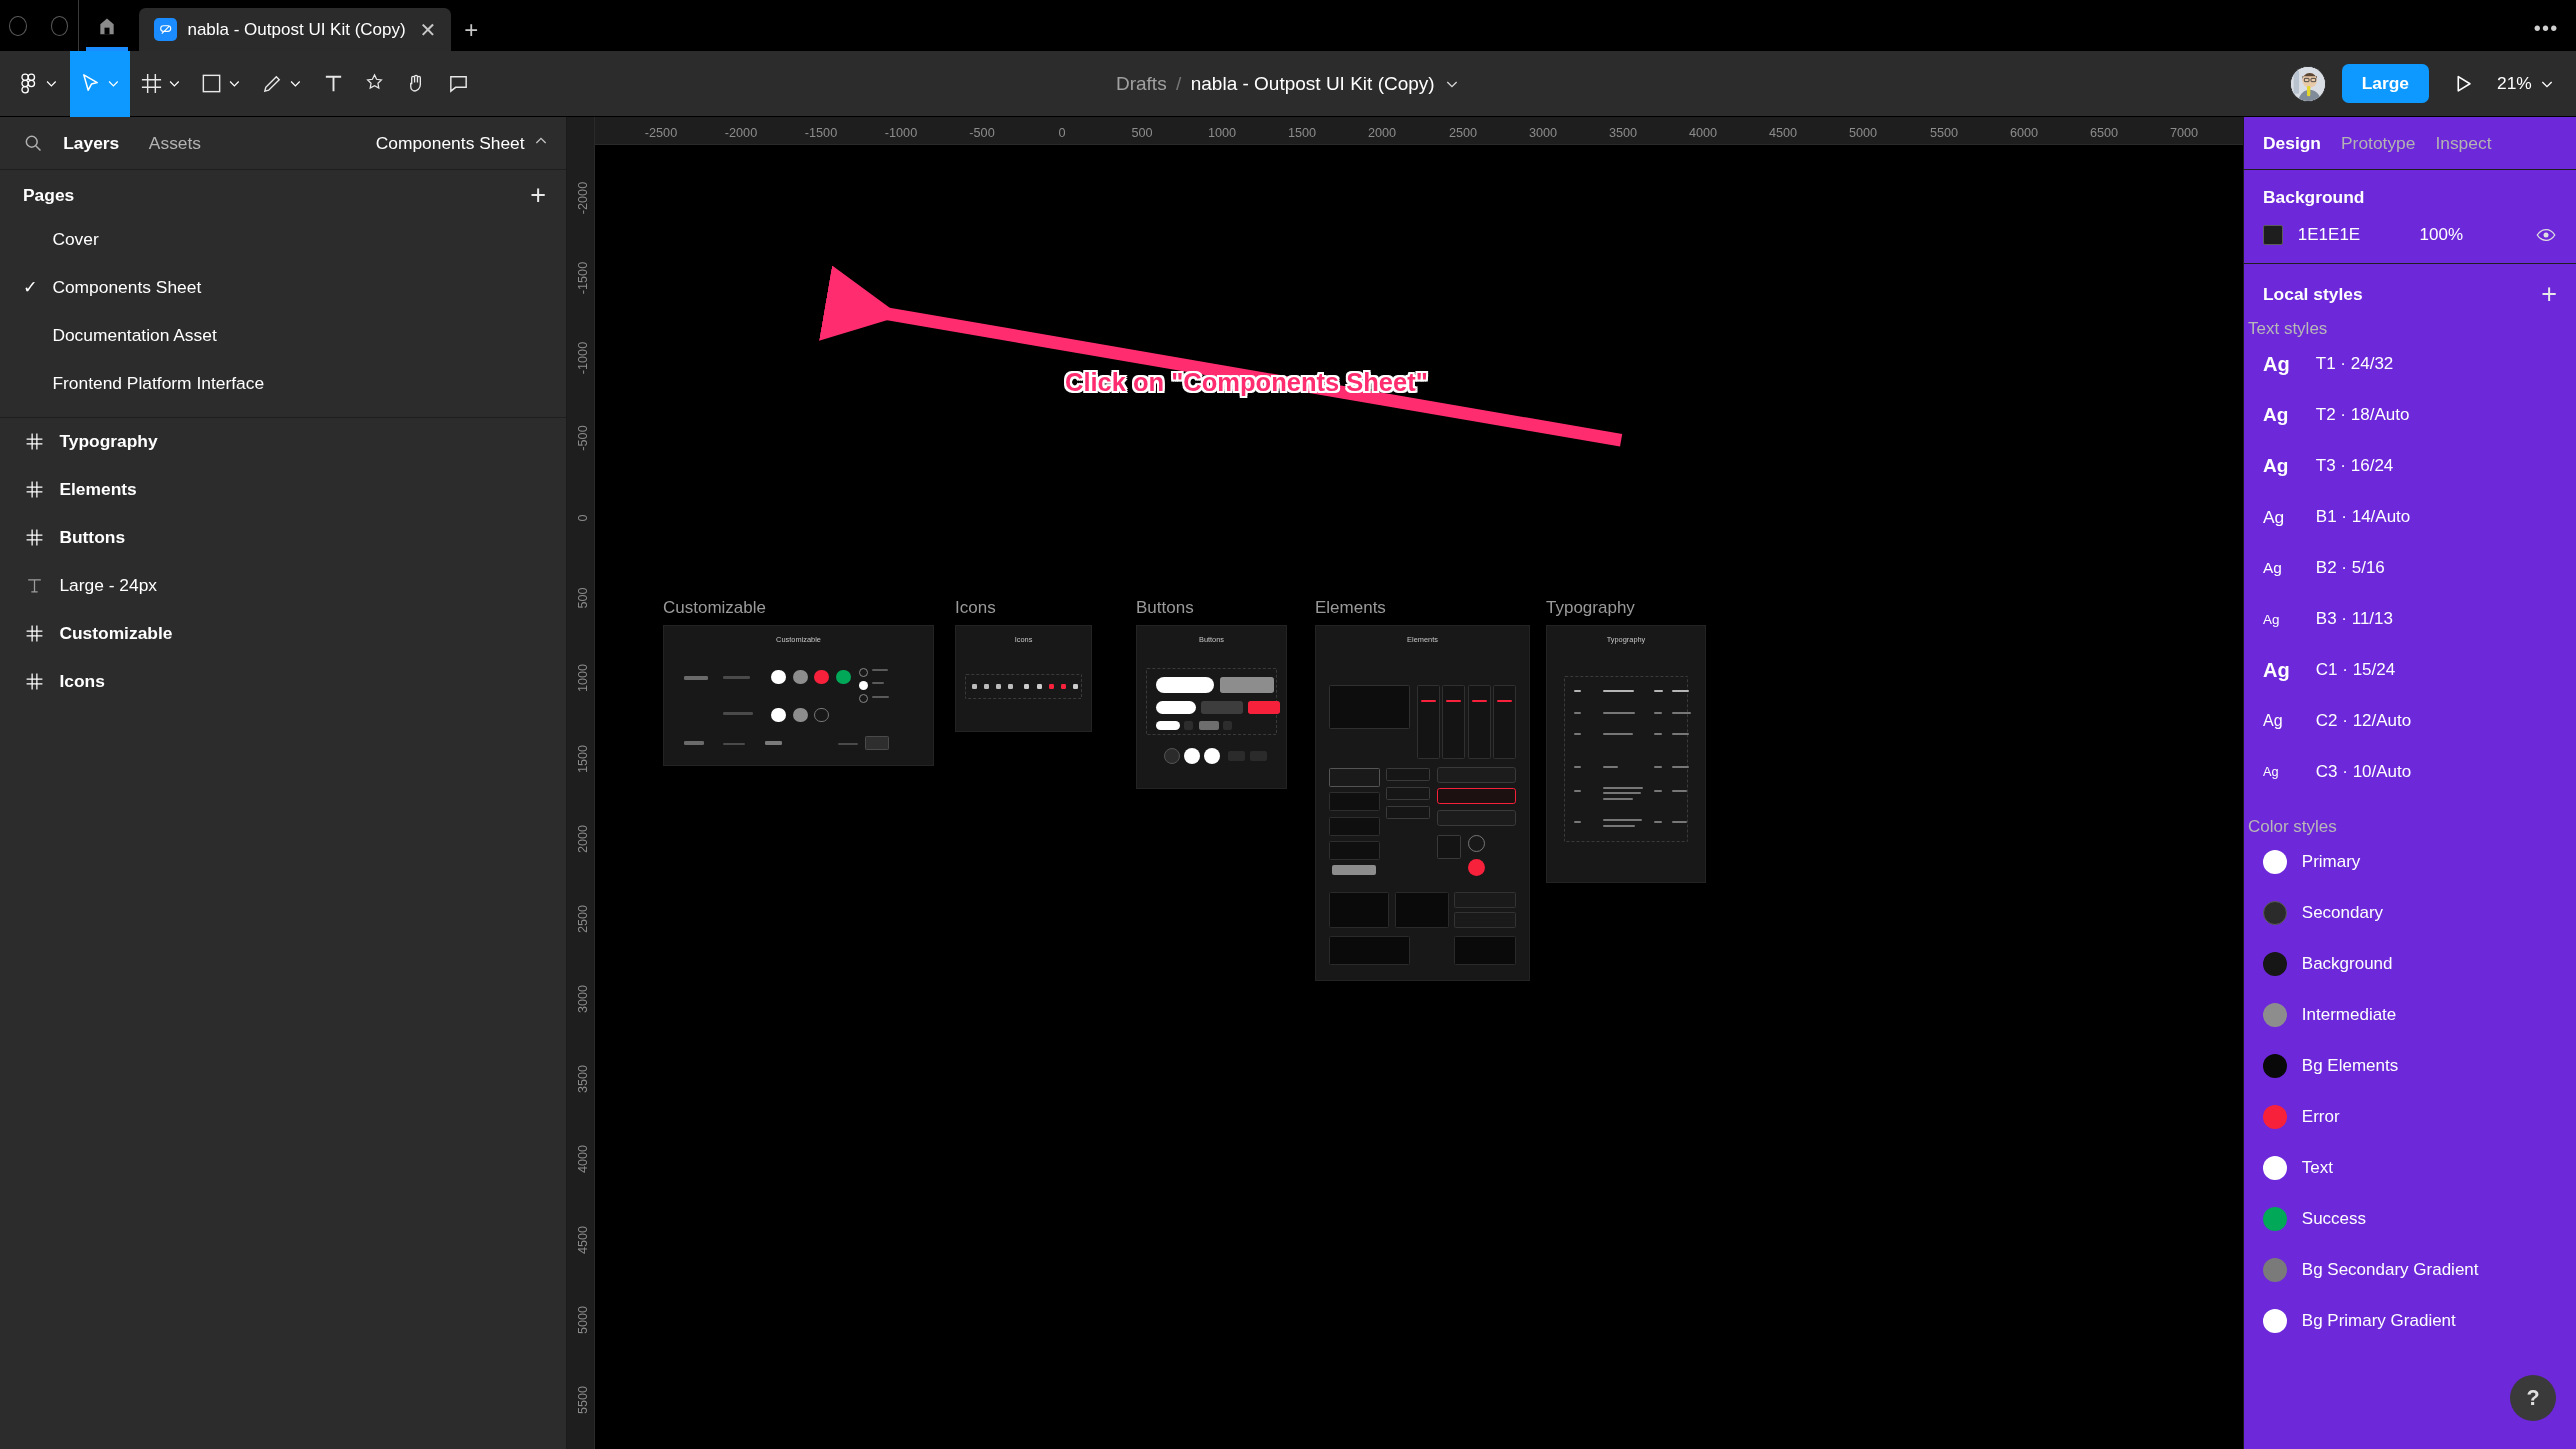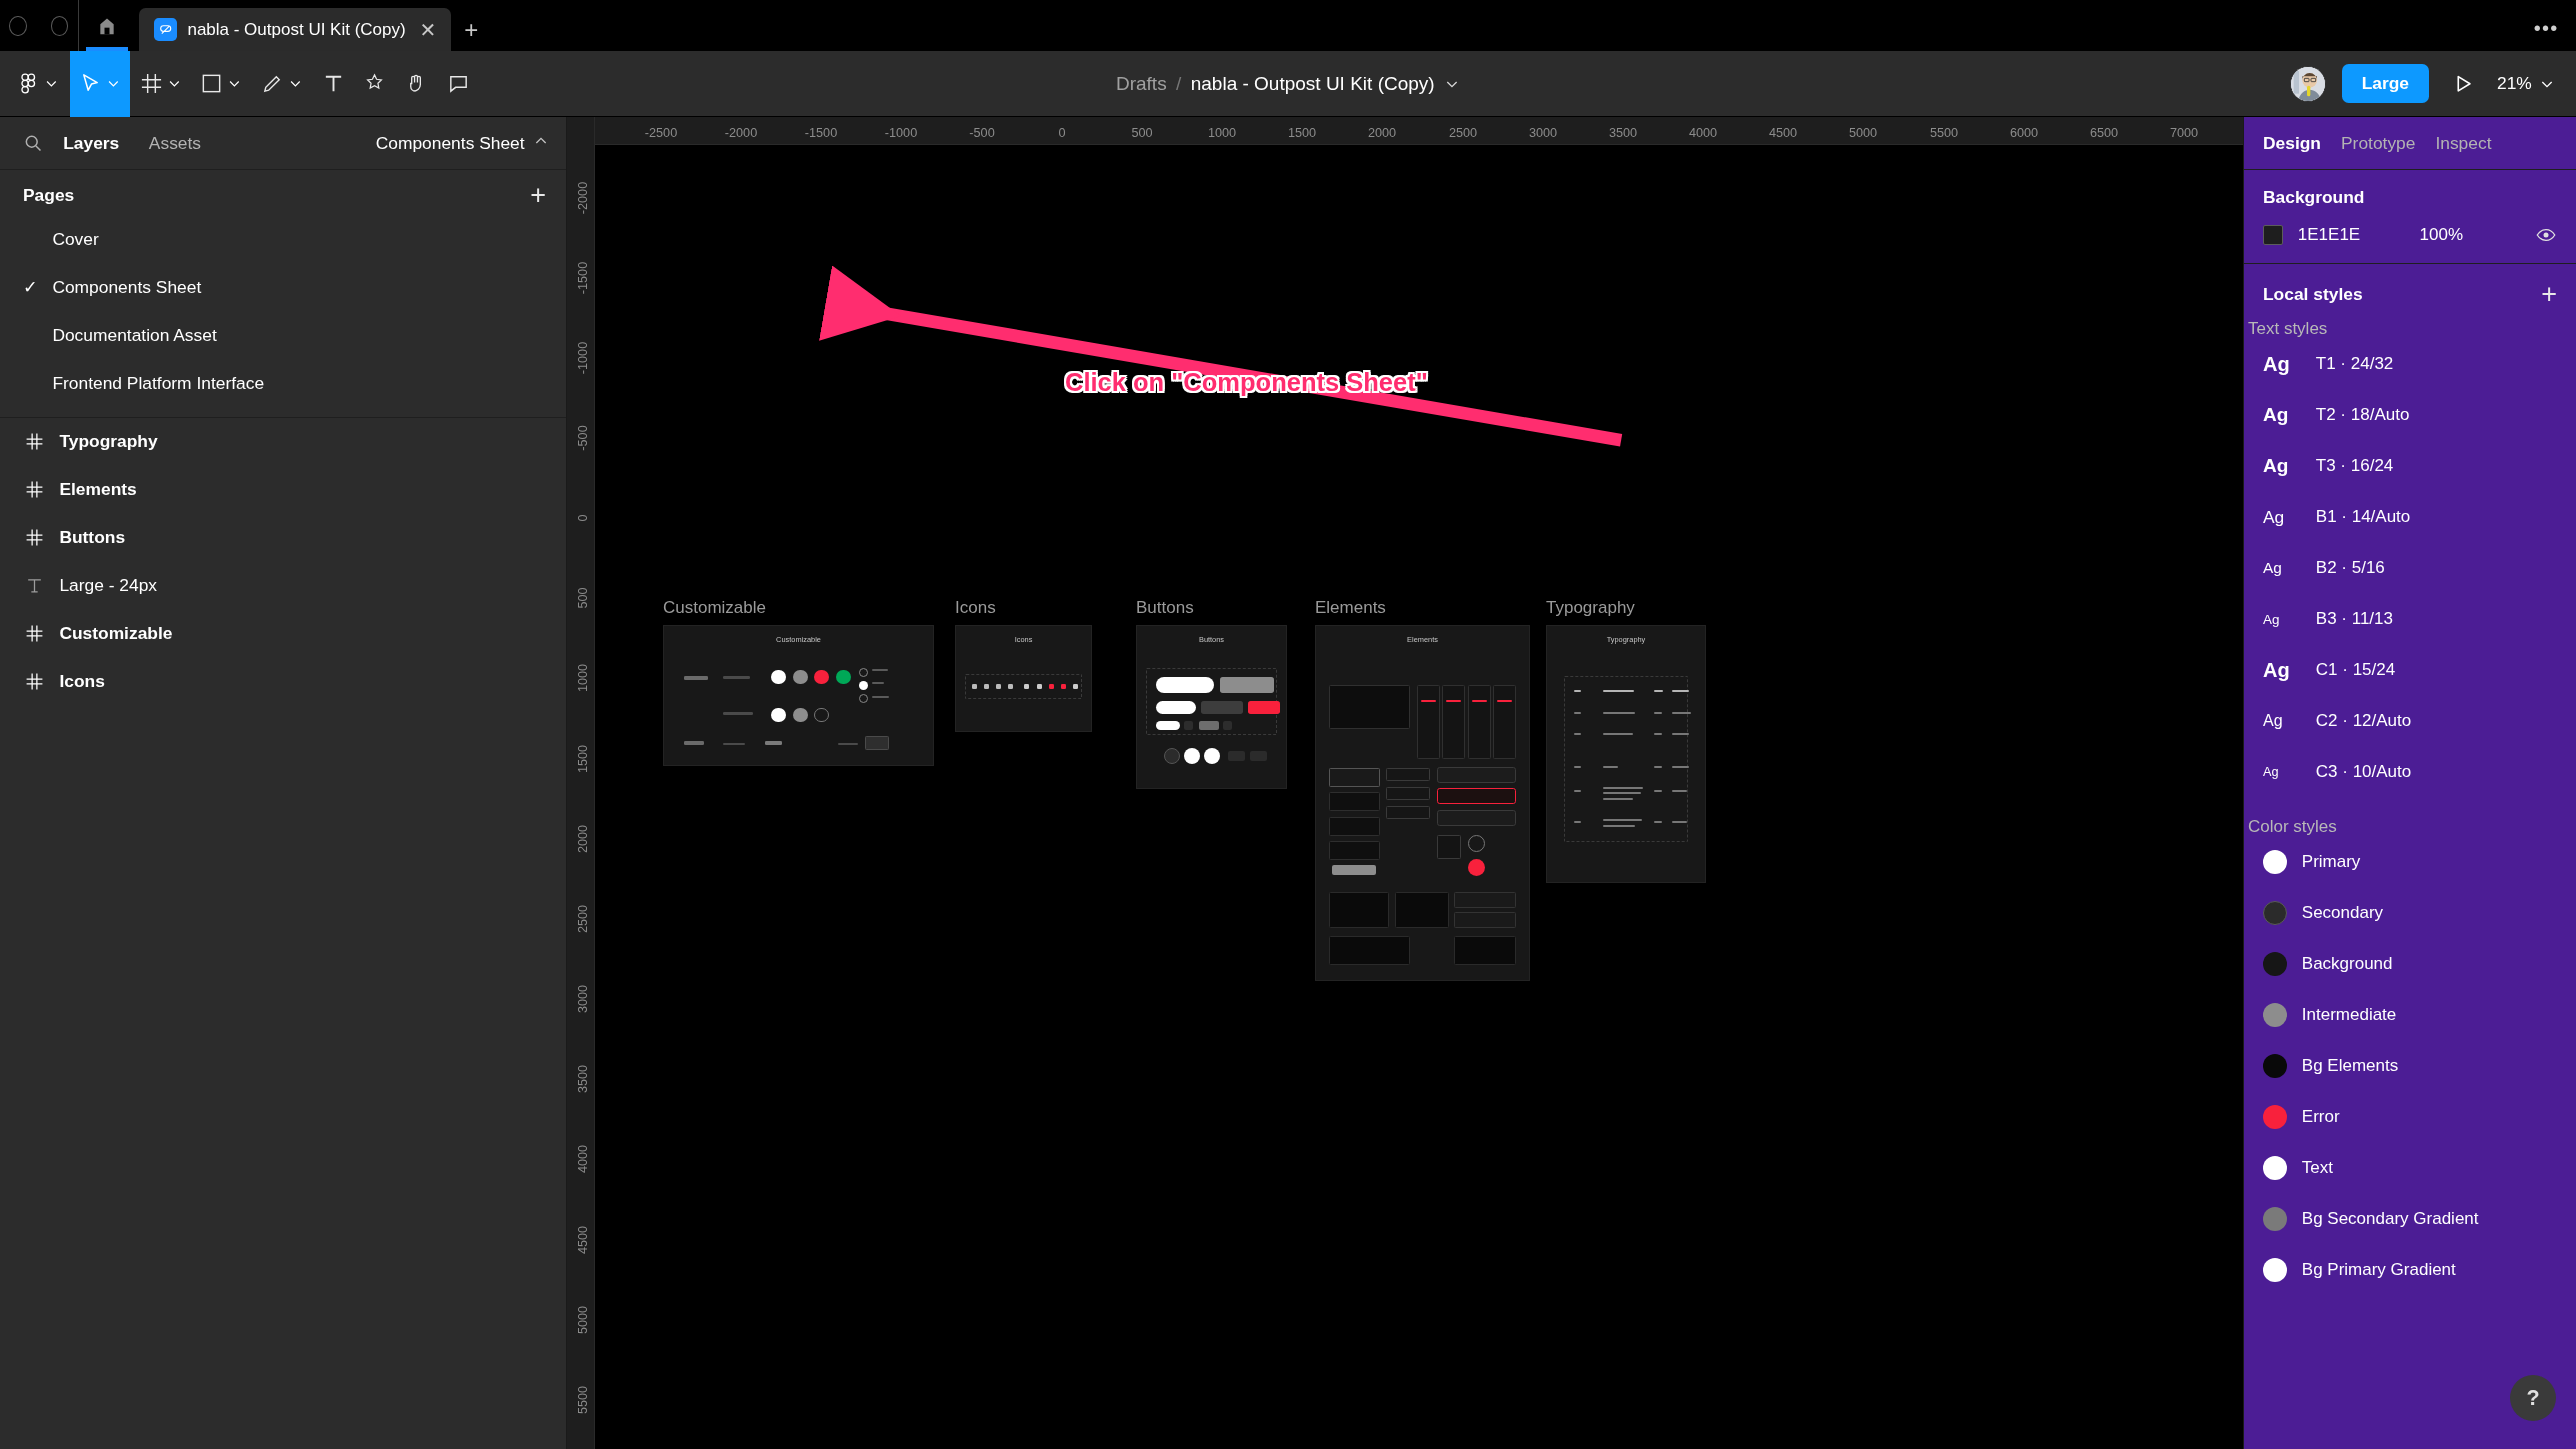--- a/index.html
+++ b/index.html
@@ -149,21 +149,21 @@
   #annotation-text {
     position:absolute; z-index:7; font-size:25.5px; font-weight:bold;
     color:#ff2d6f; white-space:nowrap;
     text-shadow:
       -2px -2px 0 #fff, 2px -2px 0 #fff, -2px 2px 0 #fff, 2px 2px 0 #fff,
       -2px 0 0 #fff, 2px 0 0 #fff, 0 -2px 0 #fff, 0 2px 0 #fff;
   }
 
   
   #right-panel {
-    width:333px; flex:none; background:#4c1d95; border-left:0.7px solid #1a1a1a;
+    width:333px; flex:none; background:#6d28d9; border-left:0.7px solid #1a1a1a;
     display:flex; flex-direction:column; position:relative;
   }
   #rp-tabs { height:52px; display:flex; align-items:center; padding:0 19px; gap:20px; }
   #rp-tabs .rtab { font-size:17.4px; }
   #rp-tabs .rtab.active { color:#fff; font-weight:bold; }
   #rp-tabs .rtab.inactive { color:#b3b3b3; }
 
   .rp-sep { height:0.7px; background:#1f1f1f; }
   .rp-section { padding:17.4px 19px 17.4px 19px; }
   .rp-head {
@@ -746,20 +746,24 @@
       </div>
       <div class="style-row">
         <span class="dot" style="background:#f8213c;"></span>
         <span class="style-name">Error</span>
       </div>
       <div class="style-row">
         <span class="dot" style="background:#ffffff;"></span>
         <span class="style-name">Text</span>
       </div>
       <div class="style-row">
+        <span class="dot" style="background:#00a857;"></span>
+        <span class="style-name">Success</span>
+      </div>
+      <div class="style-row">
         <span class="dot" style="background:#7a7a7a;"></span>
         <span class="style-name">Bg Secondary Gradient</span>
       </div>
       <div class="style-row">
         <span class="dot" style="background:#ffffff;"></span>
         <span class="style-name">Bg Primary Gradient</span>
       </div>
     </div>
 
     <div id="help-btn">?</div>

